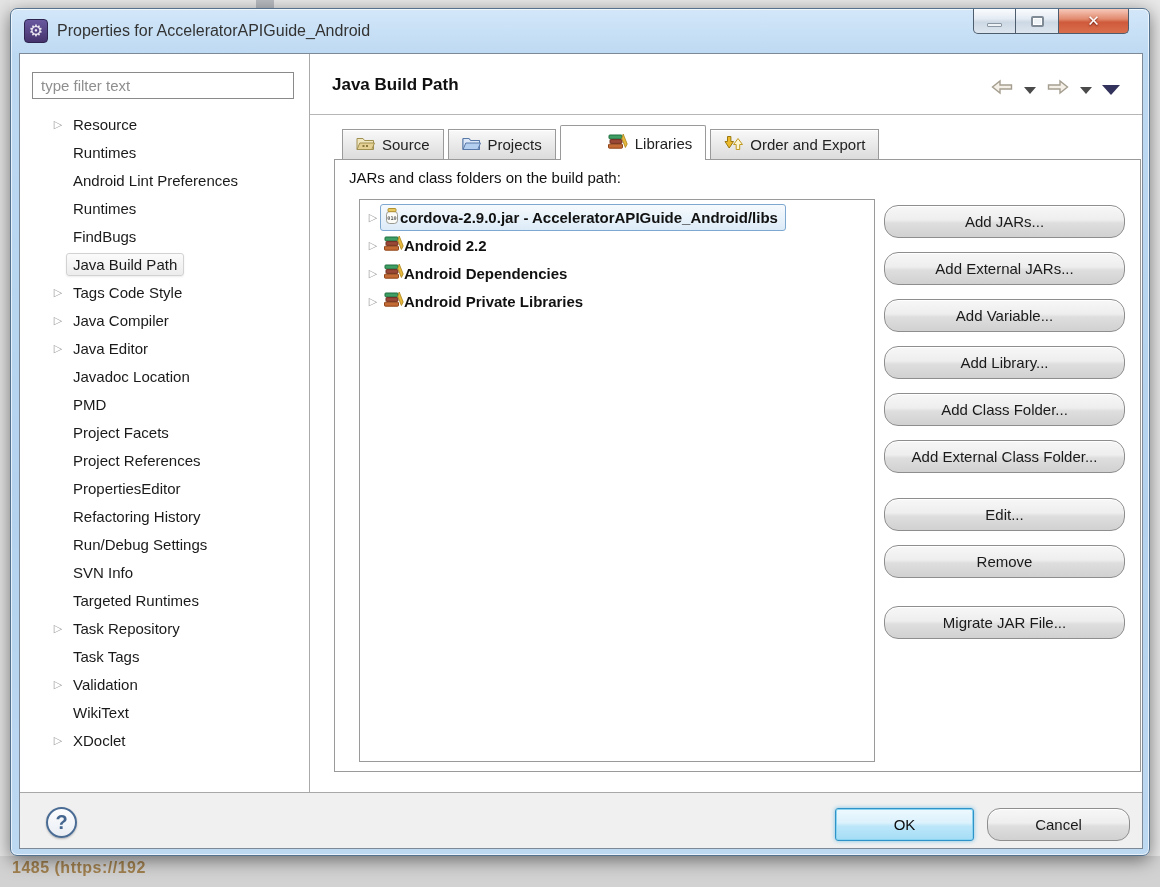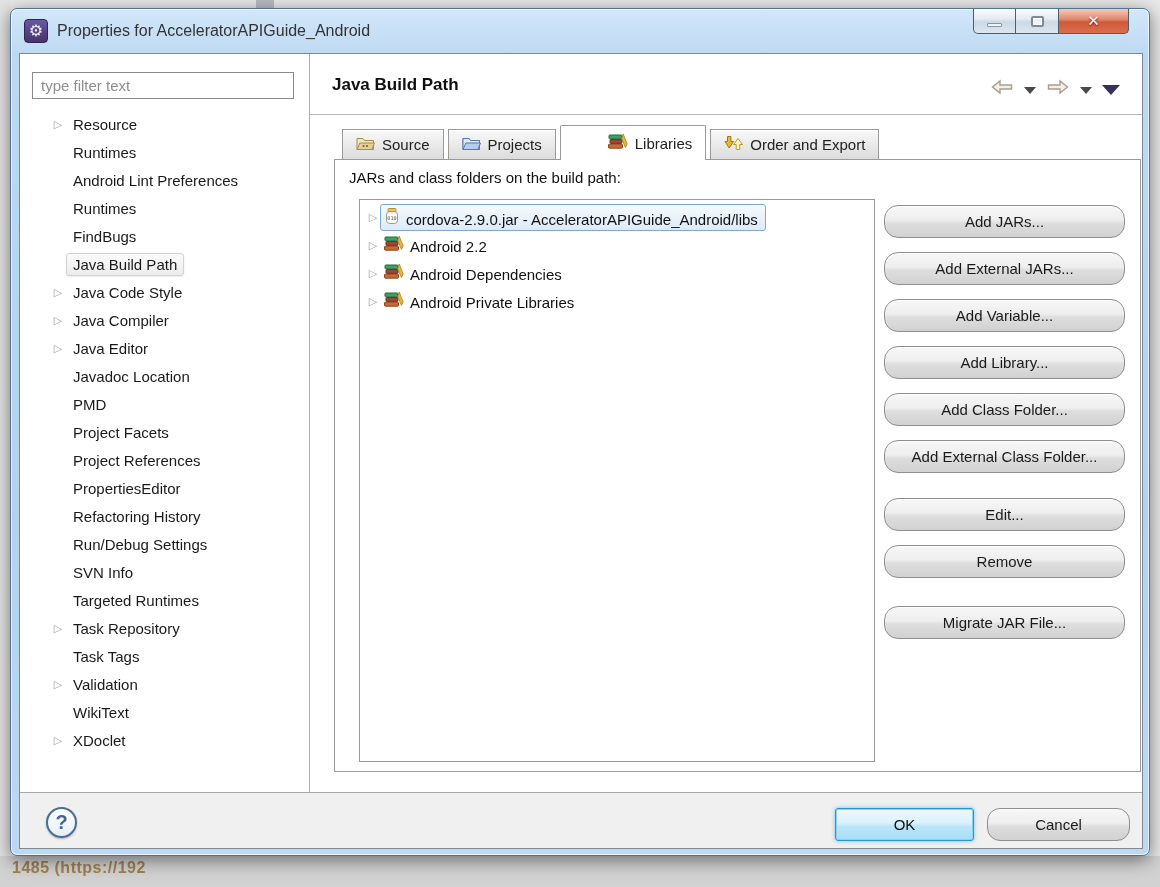--- a/index.html
+++ b/index.html
@@ -82,21 +82,21 @@
     box-shadow: inset 0 1px 0 #fff;
   }
   .tab.active { height:35px; margin-bottom:0; background:#fff; border-radius:2px 2px 0 0; box-shadow:none;padding-left:47px; }
   .tab svg { flex:none; }
 
   .panel { position:absolute; left:24px; top:105px; right:1px; height:613px; border:1px solid #9a9a9a; background:#fff; }
   .panel-label { position:absolute; left:14px; top:9px; font-size:15px; color:#111; }
   .listbox { position:absolute; left:24px; top:39px; width:516px; height:563px; border:1px solid #9a9a9a; background:#fff; overflow:hidden; padding-top:3px; }
   .lrow { height:28px; display:flex; align-items:center; font-size:15px; color:#111; cursor:default; white-space:nowrap; }
   .lrow .arr { width:14px; margin-left:6px; font-size:11px; color:#9a9a9a; text-align:center; flex:none; }
-  .lrow-content { display:flex; align-items:flex-end; gap:6px; padding:2px 7px 2px 3px; border:1px solid transparent; }
+  .lrow-content { display:flex; align-items:center; padding:2px 7px 2px 3px; border:1px solid transparent;font-weight:bold; }
   .lrow.sel .lrow-content { border-color:#7fa8d0; border-radius:3px; background:linear-gradient(180deg,#f6fafd,#dcebf8); }
 
   .sbtn {
     position:absolute; left:549px; width:241px; height:33px;
     border:1px solid #8e8e8e; border-radius:14px; font-family:inherit;
     background:linear-gradient(180deg,#f7f7f7,#eeeeee 45%,#dedede 55%,#d1d1d1);
     font-size:15px; color:#1a1a1a; cursor:default;
     box-shadow: inset 0 1px 0 #fff;
   }
 
@@ -176,21 +176,21 @@
       <div class="titem noarr">
           <span class="arr">▷</span>
           <span class="tlabel">FindBugs</span>
         </div>
       <div class="titem noarr sel">
           <span class="arr">▷</span>
           <span class="tlabel">Java Build Path</span>
         </div>
       <div class="titem">
           <span class="arr">▷</span>
-          <span class="tlabel">Java Code Style</span>
+          <span class="tlabel">Tags Code Style</span>
         </div>
       <div class="titem">
           <span class="arr">▷</span>
           <span class="tlabel">Java Compiler</span>
         </div>
       <div class="titem">
           <span class="arr">▷</span>
           <span class="tlabel">Java Editor</span>
         </div>
       <div class="titem noarr">

